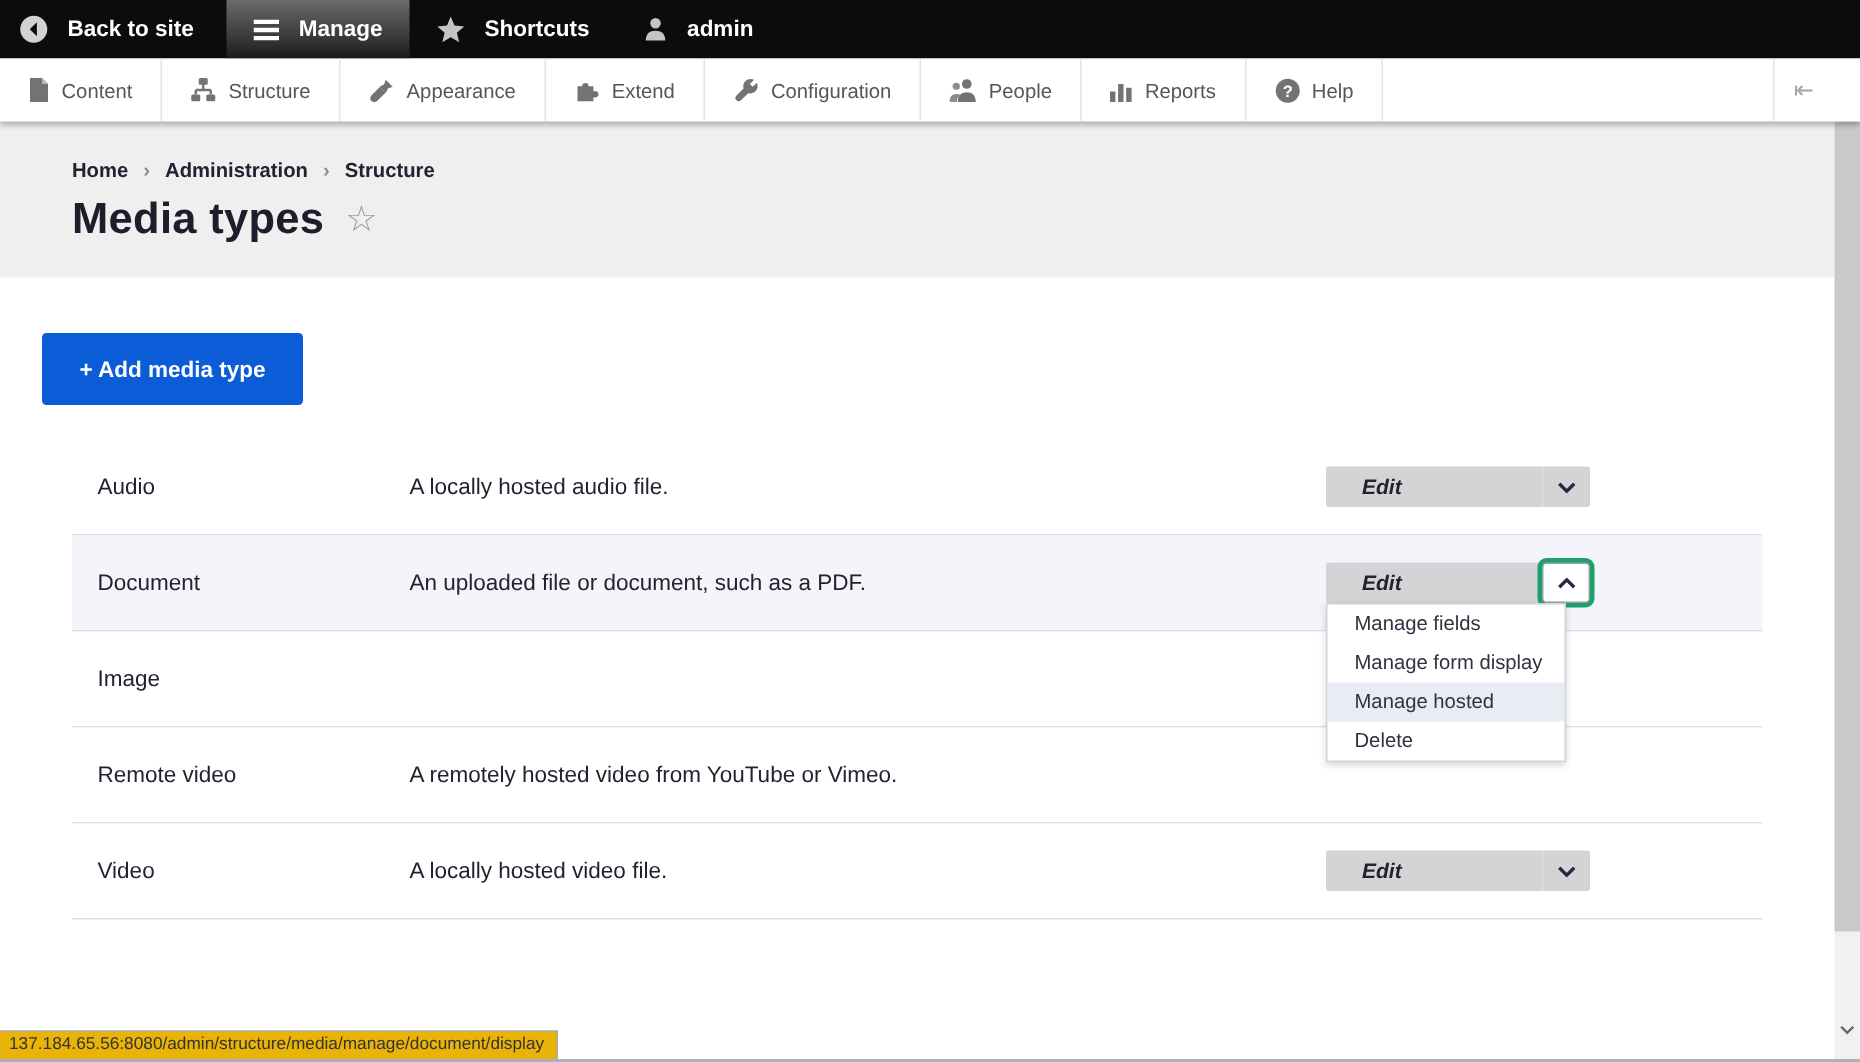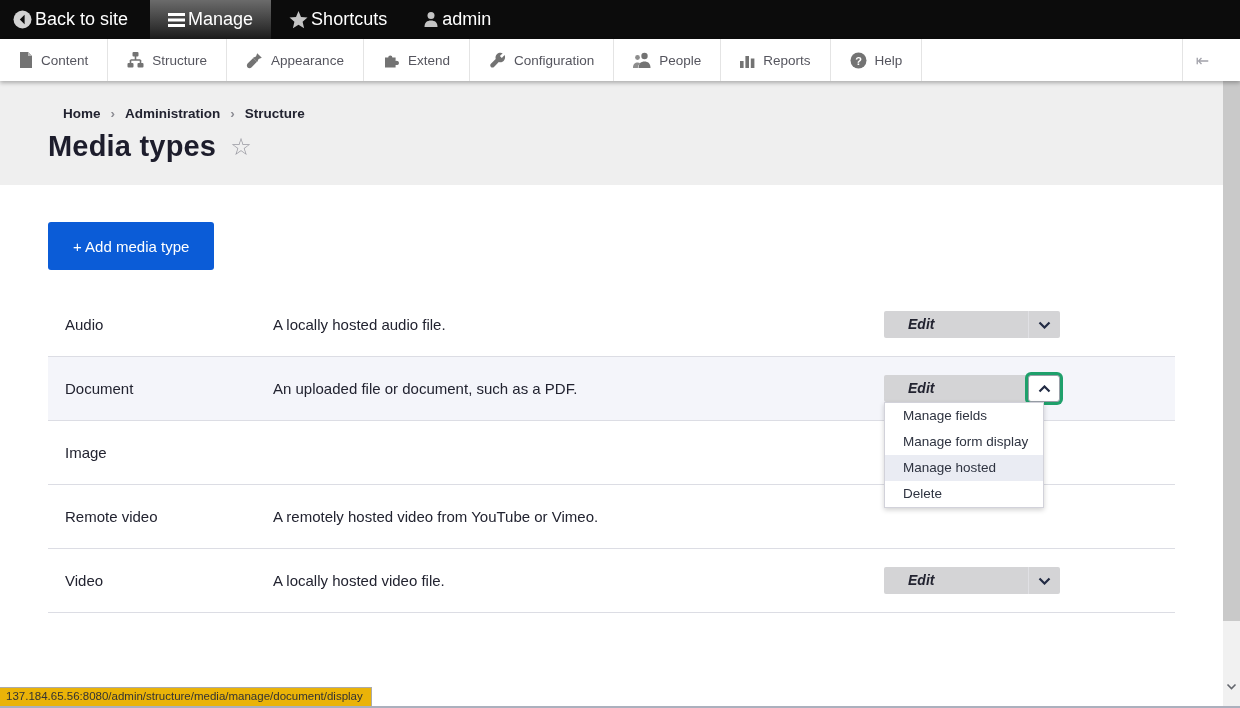--- a/index.html
+++ b/index.html
@@ -3,48 +3,48 @@
 <meta charset="utf-8">
 <style>
   * { margin:0; padding:0; box-sizing:border-box; }
   html,body { width:1240px; height:708px; overflow:hidden;
     font-family:"Liberation Sans", sans-serif; background:#fff; }
   .stage { position:relative; width:1240px; height:708px; background:#fff; }
 
   
   .admin-bar { position:absolute; left:0; top:0; width:1240px; height:39px;
     background:#0c0c0c; display:flex; align-items:stretch; color:#fff; }
-  .admin-item { display:flex; align-items:center; gap:3px; padding:0 18px;
-    font-size:18px; font-weight:normal; color:#fff; cursor:pointer; }
+  .admin-item { display:flex; align-items:center; gap:13px; padding:0 18px;
+    font-size:15px; font-weight:bold; color:#fff; cursor:pointer; }
   .admin-item.first { padding-left:13px; }
   .admin-item.active-tab { background:linear-gradient(#6b6b6b,#1c1c1c); margin-left:4px; }
   .admin-icon { display:inline-flex; align-items:center; }
 
   
   .toolbar { position:absolute; left:0; top:39px; width:1240px; height:42px;
     background:#fff; display:flex; align-items:stretch;
     box-shadow:0 2px 4px rgba(0,0,0,.28); z-index:30; }
   .tb-item { display:flex; align-items:center; gap:8px; padding:0 19px;
     border-right:1px solid #e4e4e4; font-size:13.5px; color:#55555e; cursor:pointer; }
   .tb-collapse { position:absolute; right:18px; top:0; height:42px; width:40px;
     border-left:1px solid #e4e4e4; display:flex; align-items:center; justify-content:center;
     color:#a4a4ac; font-size:16px; cursor:pointer; }
 
   
   .page { position:absolute; left:0; top:81px; width:1223px; height:627px; background:#fff; }
   .page-header { width:100%; height:104px; background:#efefef; padding:25px 0 0 48px; }
-  .breadcrumb { font-size:13.5px; font-weight:bold; color:#222330; display:flex; gap:10px;margin-left:15px; }
+  .breadcrumb { font-size:13.5px; font-weight:bold; color:#222330; display:flex; gap:10px; }
   .crumb { cursor:pointer; }
   .crumb-sep { color:#8b8b92; font-weight:bold; }
   .title-row { margin-top:9px; display:flex; align-items:center; gap:14px; }
   .page-title { font-size:29px; font-weight:bold; color:#1d1d2c; letter-spacing:.2px; }
   .fav-star { font-size:24px; color:#9a9aa2; line-height:1; cursor:pointer; }
 
-  .add-btn { margin:37px 0 0 48px; display:inline-block; background:#0b5cd7; color:#fff;
-    font-size:15px; font-weight:normal; border:none; border-radius:3px; height:48px;
+  .add-btn { margin:37px 0 0 28px; display:inline-block; background:#0b5cd7; color:#fff;
+    font-size:15px; font-weight:bold; border:none; border-radius:3px; height:48px;
     padding:0 25px; cursor:pointer; font-family:"Liberation Sans",sans-serif; }
 
   
   .media-table { margin:23px 48px 0 48px; width:1127px; }
   .t-head { display:flex; background:#f3f4f9; height:54px; align-items:center;
     font-weight:bold; font-size:15px; color:#222330; }
   .t-row { display:flex; height:64px; align-items:center; font-size:15px; color:#222330;
     border-bottom:1px solid #dcdde4; background:#fff; }
   .t-row.highlight { background:#f4f5fa; }
   .col-name { width:208px; padding-left:17px; }

